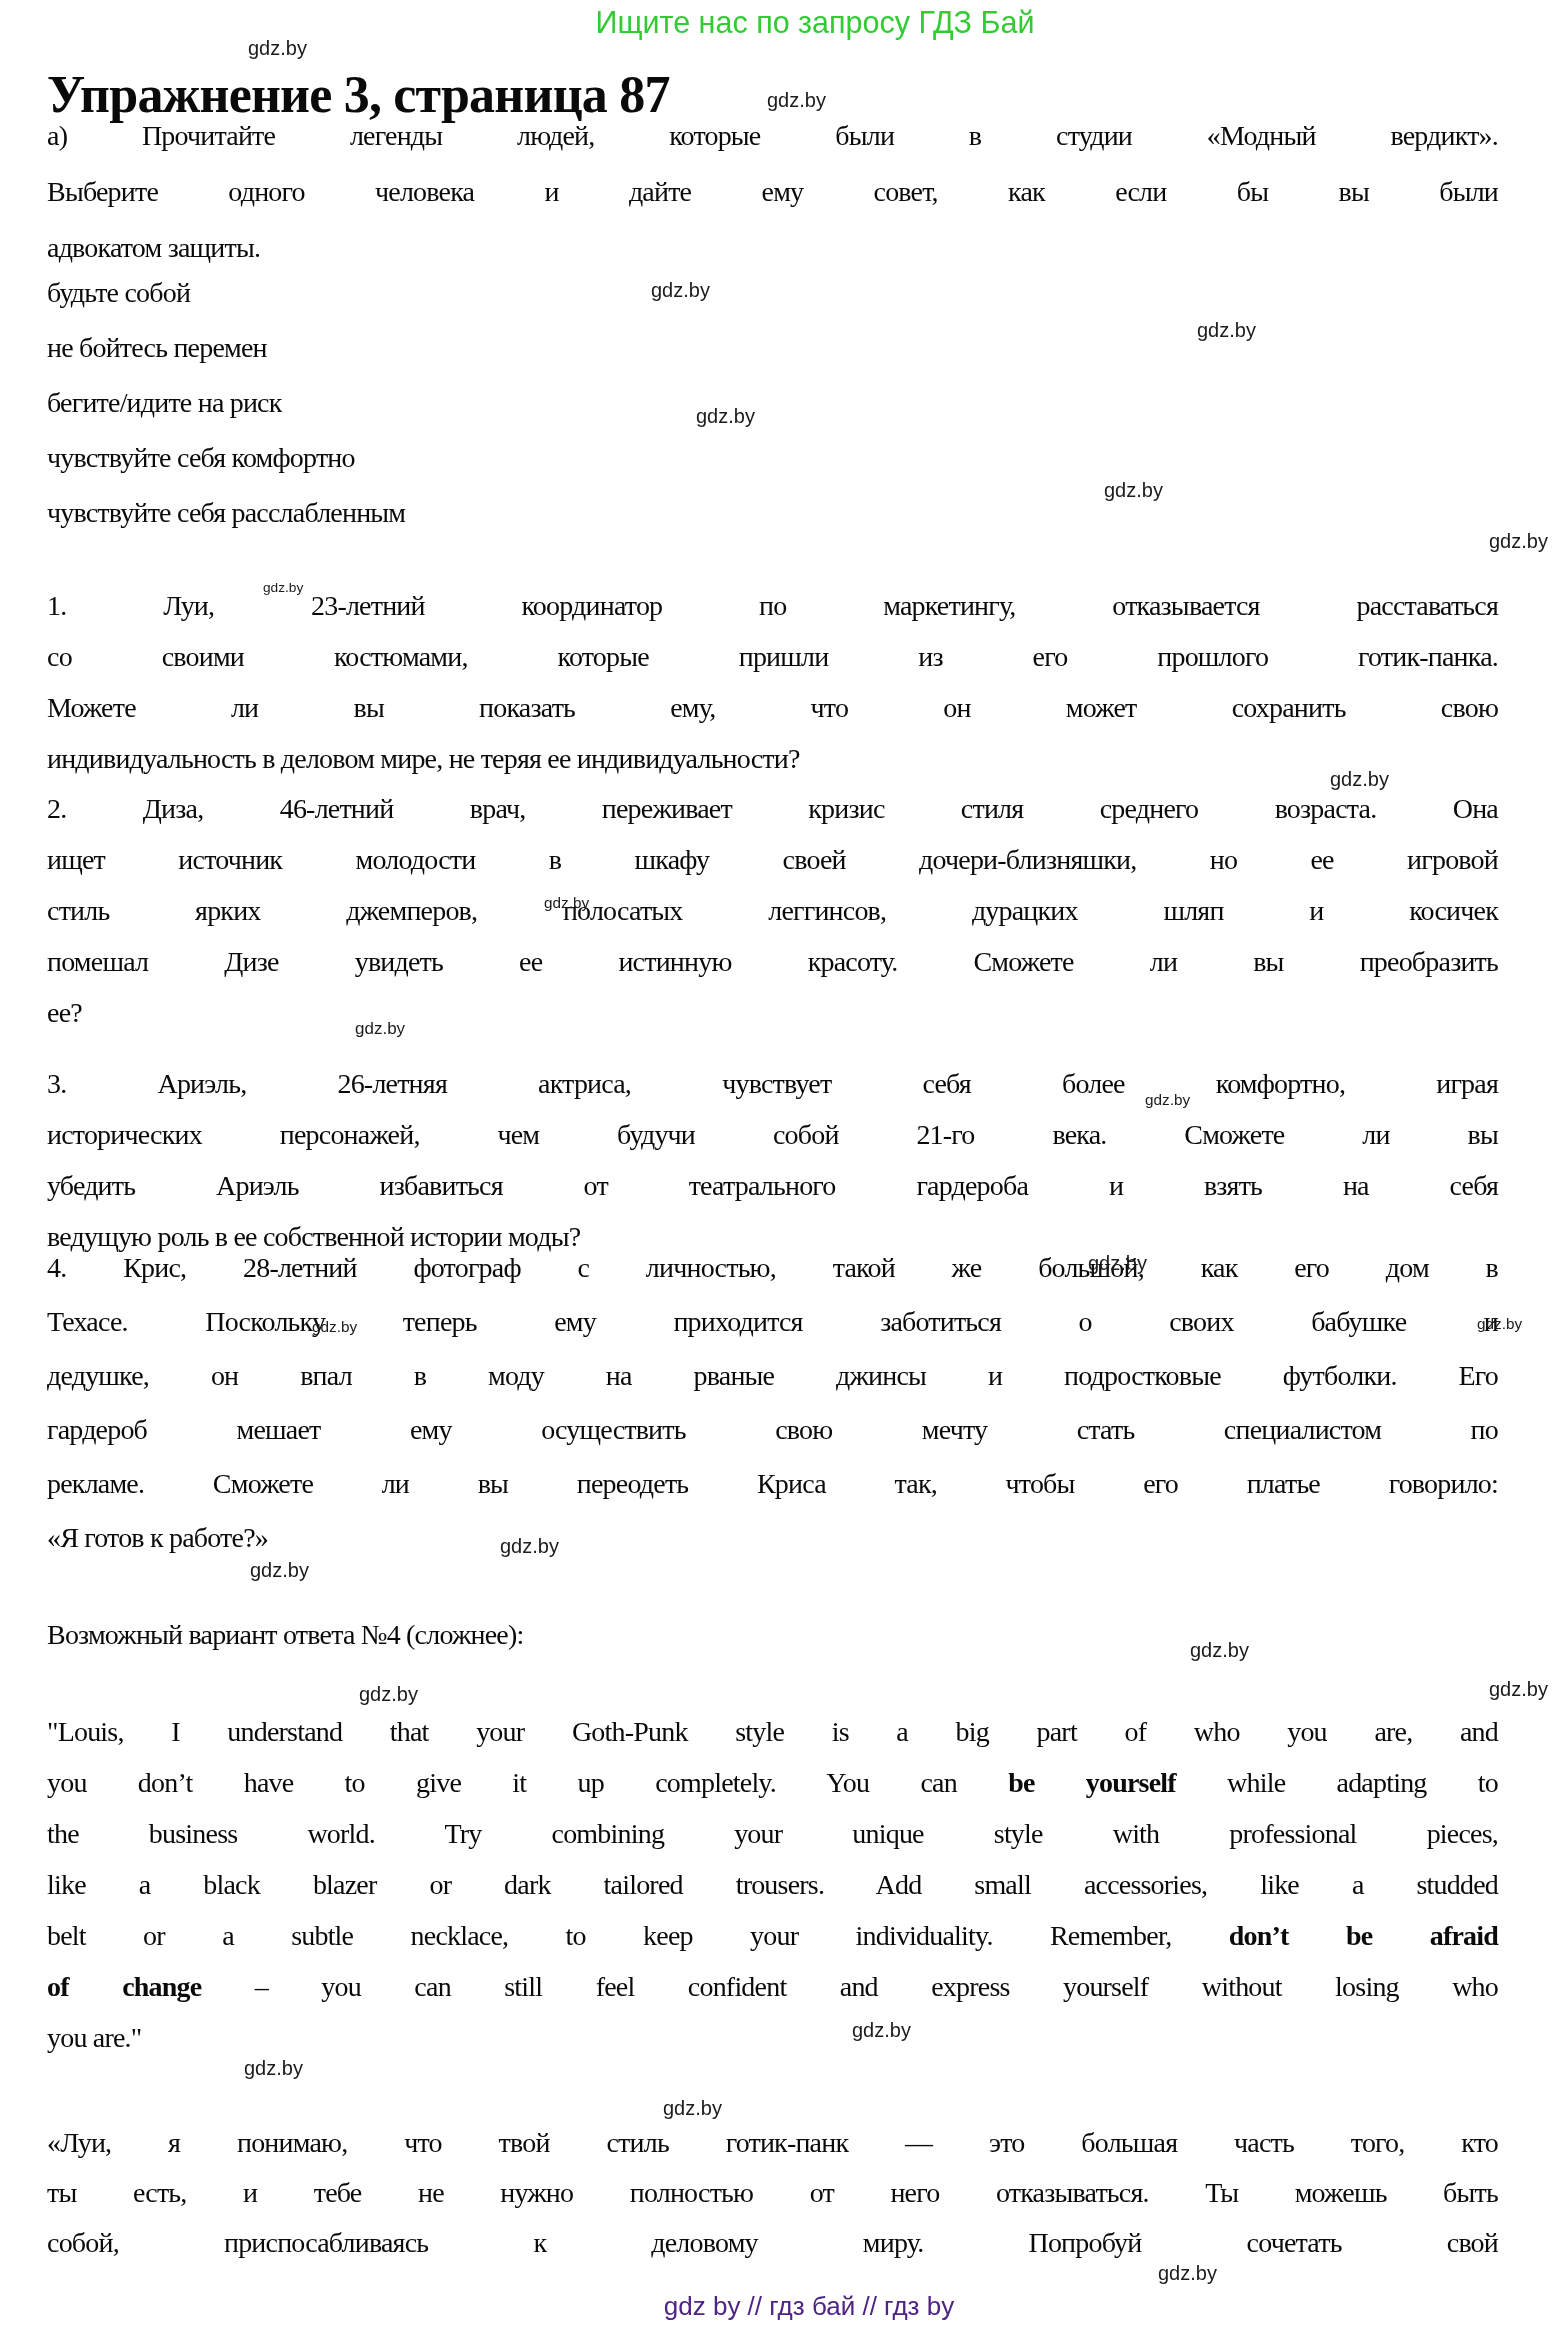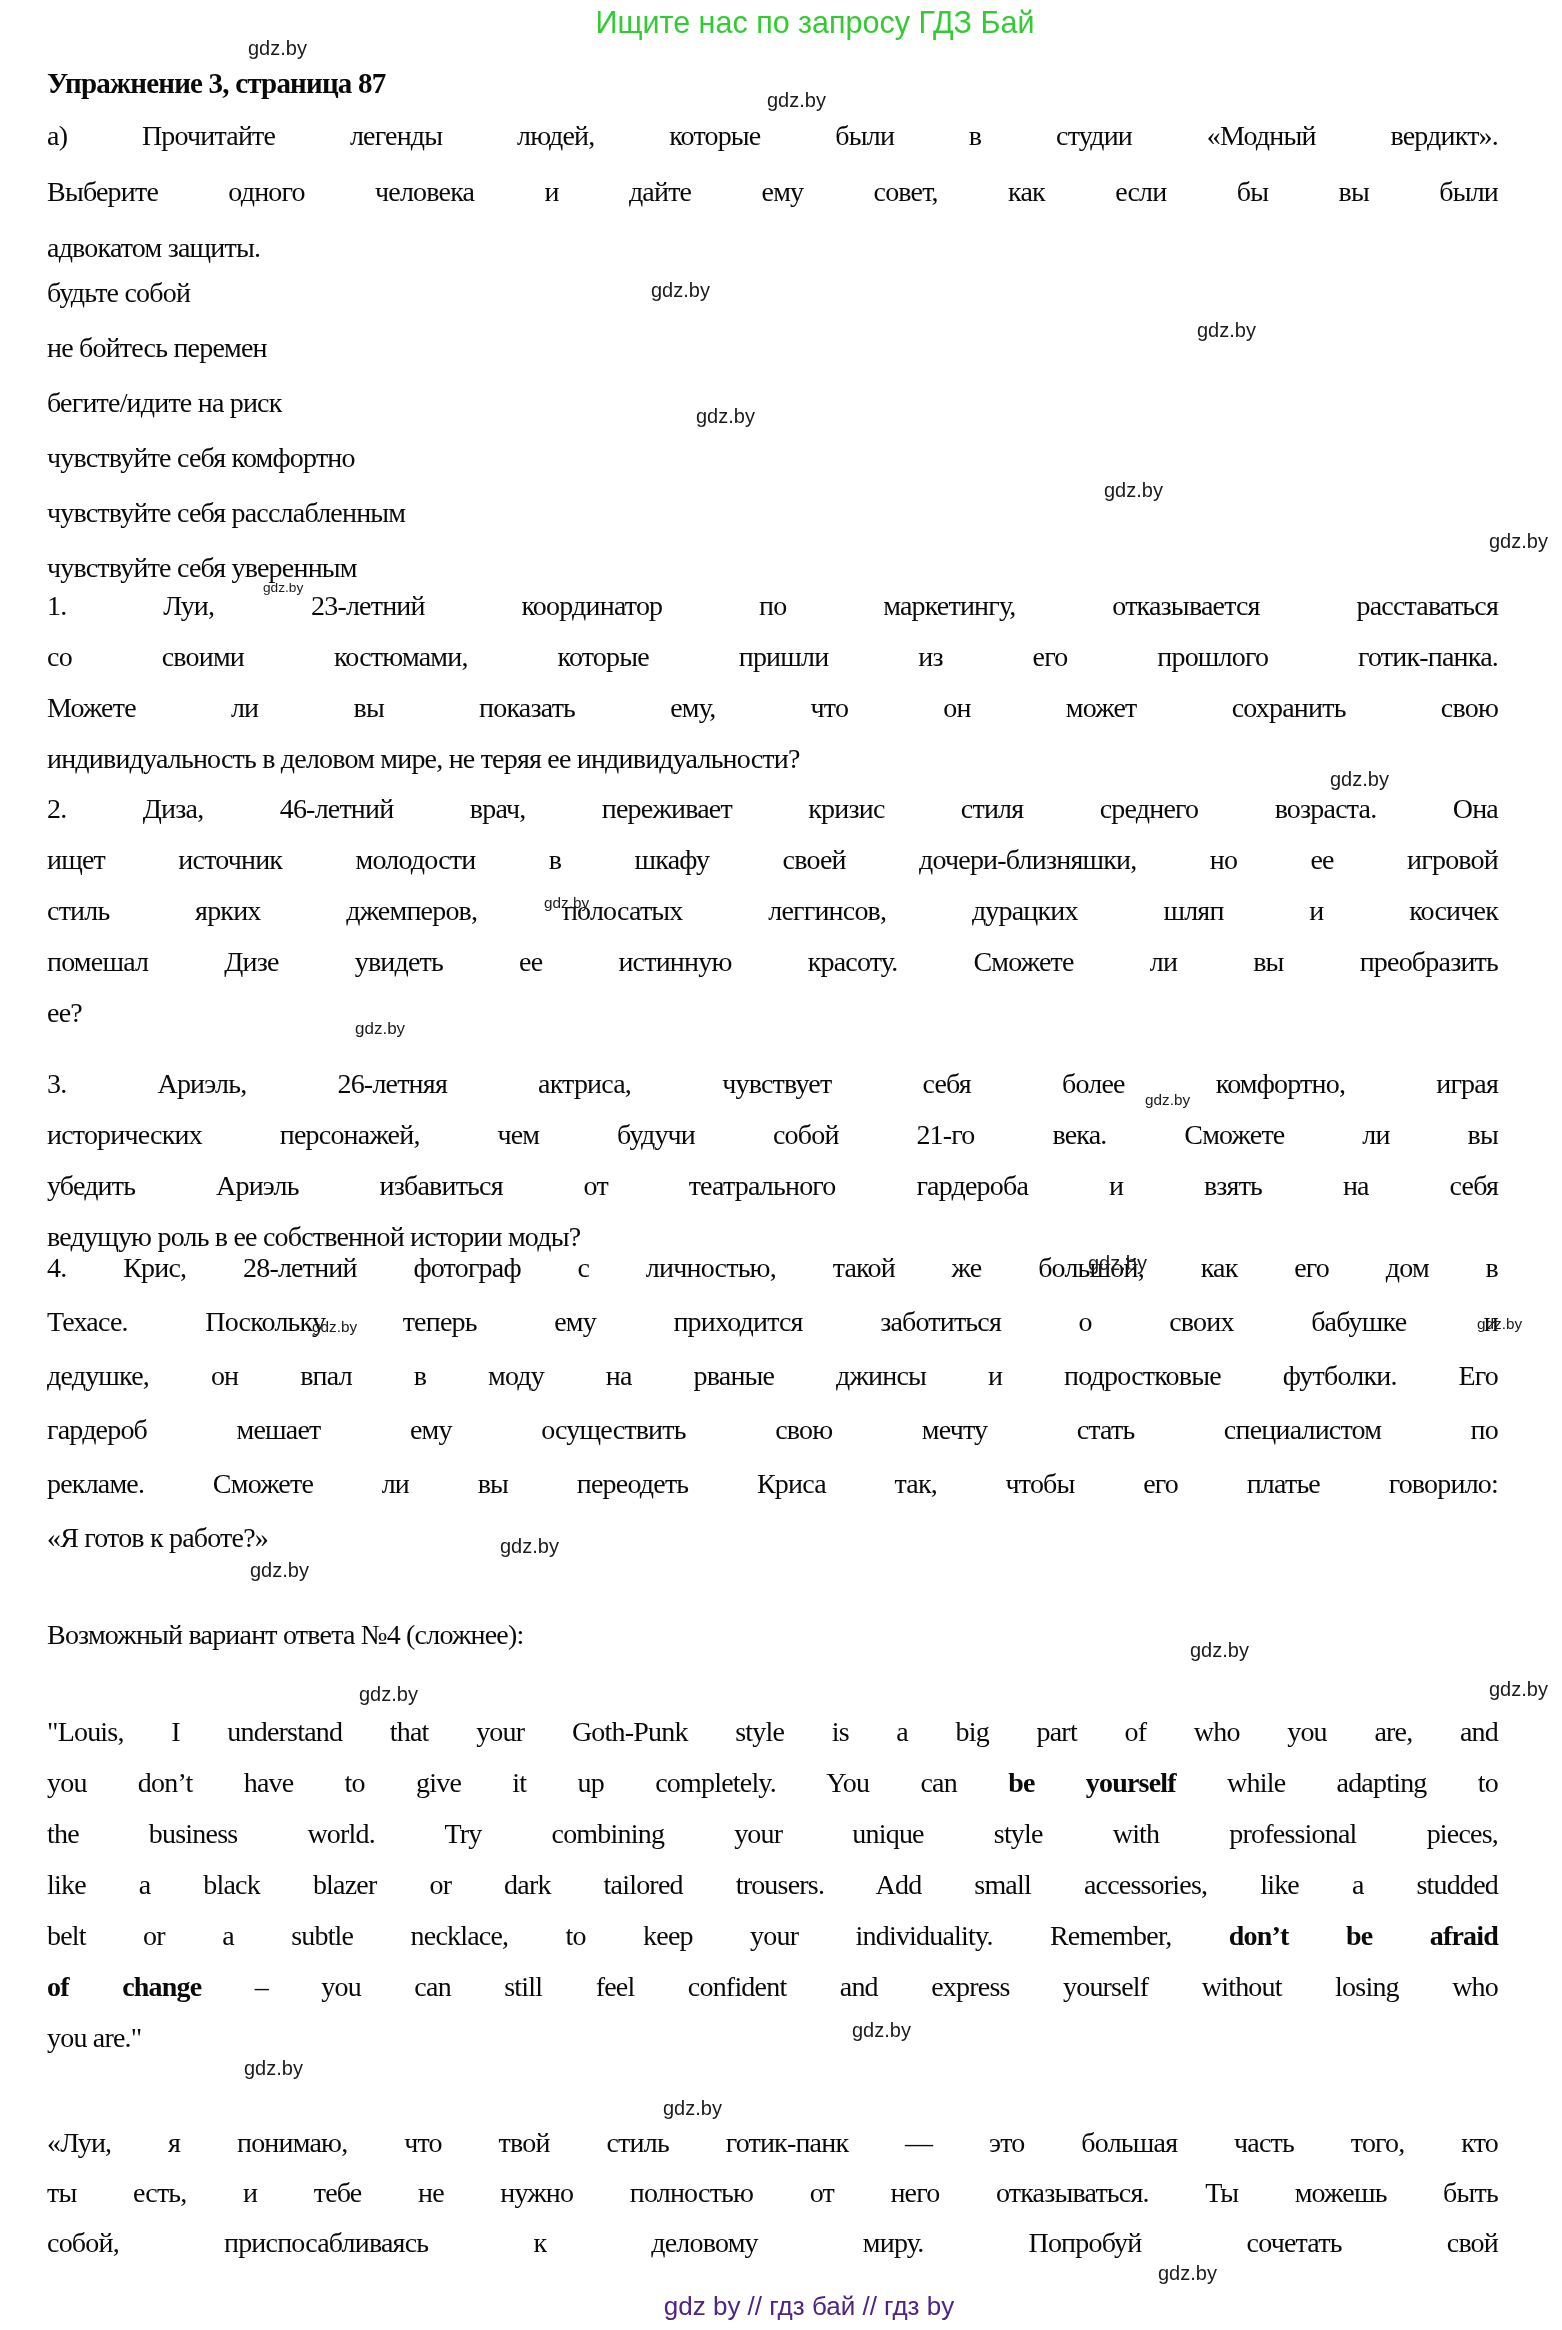--- a/index.html
+++ b/index.html
@@ -16,23 +16,23 @@
     position:absolute;
     top:4.6px;left:0;width:1562px;
     text-align:center;
     font-family:"Liberation Sans","DejaVu Sans",sans-serif;
     font-size:30.5px;line-height:35px;
     font-weight:400;
     padding-left:34px;
   }
   .title{
     position:absolute;
-    left:47px;top:60px;
+    left:47px;top:72px;
     margin:0;
-    font-size:29px;line-height:46px;
+    font-size:52px;line-height:46px;
     font-weight:bold;
     letter-spacing:-0.8px;
     white-space:nowrap;
   }
   .para{
     position:absolute;
     left:47px;width:1451px;
     font-size:28px;line-height:51px;
     letter-spacing:-0.8px;
   }
@@ -76,21 +76,20 @@
       <div class="ln j"><span>Выберите одного человека и дайте ему совет, как если бы вы были</span></div>
       <div class="ln"><span>адвокатом защиты.</span></div>
     </div>
 
   <div class="para" id="advice">
       <div class="ln"><span>будьте собой</span></div>
       <div class="ln"><span>не бойтесь перемен</span></div>
       <div class="ln"><span>бегите/идите на риск</span></div>
       <div class="ln"><span>чувствуйте себя комфортно</span></div>
       <div class="ln"><span>чувствуйте себя расслабленным</span></div>
-      <div class="ln"><span>чувствуйте себя уверенным</span></div>
     </div>
 
   <div class="para" id="case1">
       <div class="ln j"><span>1. Луи, 23-летний координатор по маркетингу, отказывается расставаться</span></div>
       <div class="ln j"><span>со своими костюмами, которые пришли из его прошлого готик-панка.</span></div>
       <div class="ln j"><span>Можете ли вы показать ему, что он может сохранить свою</span></div>
       <div class="ln"><span>индивидуальность в деловом мире, не теряя ее индивидуальности?</span></div>
     </div>
   <div class="para" id="case2">
       <div class="ln j"><span>2. Диза, 46-летний врач, переживает кризис стиля среднего возраста. Она</span></div>

